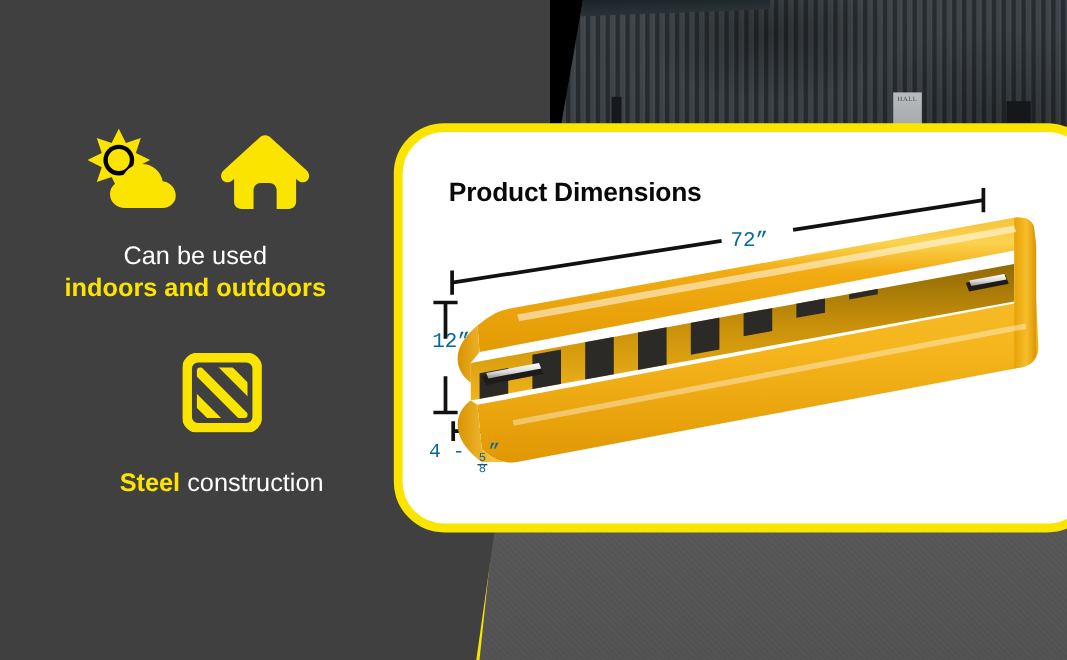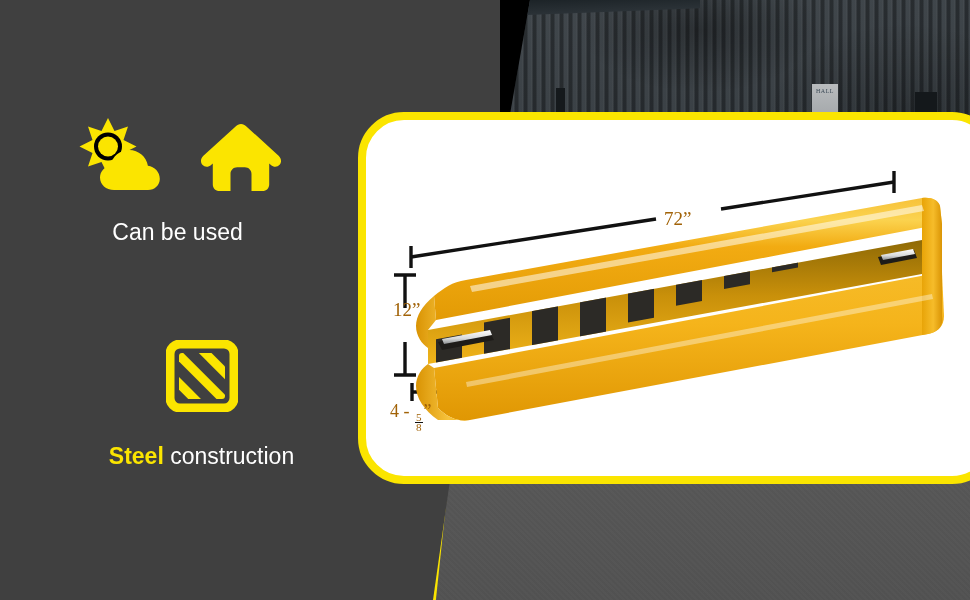--- a/index.html
+++ b/index.html
@@ -141,21 +141,21 @@
     z-index: 3;
   }
 
   .feature {
     position: absolute;
     left: 0;
     width: 355px;
     text-align: center;
   }
   .feature-a { top: 112px; }
-  .feature-b { top: 344px; padding-left: 48px; }
+  .feature-b { top: 326px; padding-left: 48px; }
 
   .icon-row {
     display: flex;
     align-items: flex-end;
     justify-content: center;
     gap: 34px;
     height: 84px;
   }
 
   .feature-caption {
@@ -197,22 +197,22 @@
     position: absolute;
     left: 0; top: 0;
     width: 640px; height: 372px;
   }
   .draw-area svg { position: absolute; left: 0; top: 0; }
 
   .dim-label {
     position: absolute;
     font-size: 19px;
     font-weight: 400;
-    color: #a16207;
-    font-family: Liberation Serif, serif;
+    color: #0369a1;
+    font-family: Liberation Mono, monospace;
     white-space: nowrap;
   }
   .lbl-length { left: 298px; top: 88px; }
   .lbl-height { left: 27px; top: 179px; }
   .lbl-depth  { left: 24px; top: 281px; font-size: 18px; }
 
   .frac {
     display: inline-flex;
     flex-direction: column;
     align-items: center;
@@ -261,20 +261,21 @@
         <span>
           <svg width="82" height="70" viewBox="0 0 82 70" aria-hidden="true">
             <path fill="#fbe500" d="M41 2 C43.2 2 44.8 2.9 46.4 4.4 L78.6 33.8 C81.4 36.4 81.8 40.2 79.6 42.8 C77.4 45.3 73.6 45.4 70.9 43 L69.2 41.5 L69.2 62.5 C69.2 66.3 66.4 69 62.5 69 L51.5 69 L51.5 52 C51.5 48.2 48.6 45.3 44.8 45.3 L37.2 45.3 C33.4 45.3 30.5 48.2 30.5 52 L30.5 69 L19.5 69 C15.6 69 12.8 66.3 12.8 62.5 L12.8 41.5 L11.1 43 C8.4 45.4 4.6 45.3 2.4 42.8 C0.2 40.2 0.6 36.4 3.4 33.8 L35.6 4.4 C37.2 2.9 38.8 2 41 2 Z"></path>
           </svg>
         </span>
 
       </div>
 
       <div class="feature-caption">
         <span class="caption-line cap-white">Can be used</span>
+        <span class="caption-line cap-yellow">indoors and outdoors</span>
       </div>
     </div>
 
     <div class="feature feature-b">
       <div class="icon-row">
 
         <span>
           <svg width="72" height="72" viewBox="0 0 72 72" aria-hidden="true">
             <defs>
               <clipPath id="plateClip">
@@ -298,20 +299,21 @@
 
       <div class="feature-caption">
         <span class="caption-inline cap-yellow" style="font-weight:700">Steel</span><span class="caption-inline cap-white"> construction</span>
       </div>
     </div>
 
   </div>
 
   <div class="dim-card">
 
+    <div class="dim-title">Product Dimensions</div>
 
     <div class="draw-area">
 
       <svg width="640" height="372" viewBox="0 0 640 372">
         <defs>
           <linearGradient id="railTop" x1="0" y1="0" x2="0" y2="1">
             <stop offset="0%" stop-color="#f7c23a"></stop>
             <stop offset="18%" stop-color="#fbd34f"></stop>
             <stop offset="40%" stop-color="#f2ab12"></stop>
             <stop offset="100%" stop-color="#e39b05"></stop>

